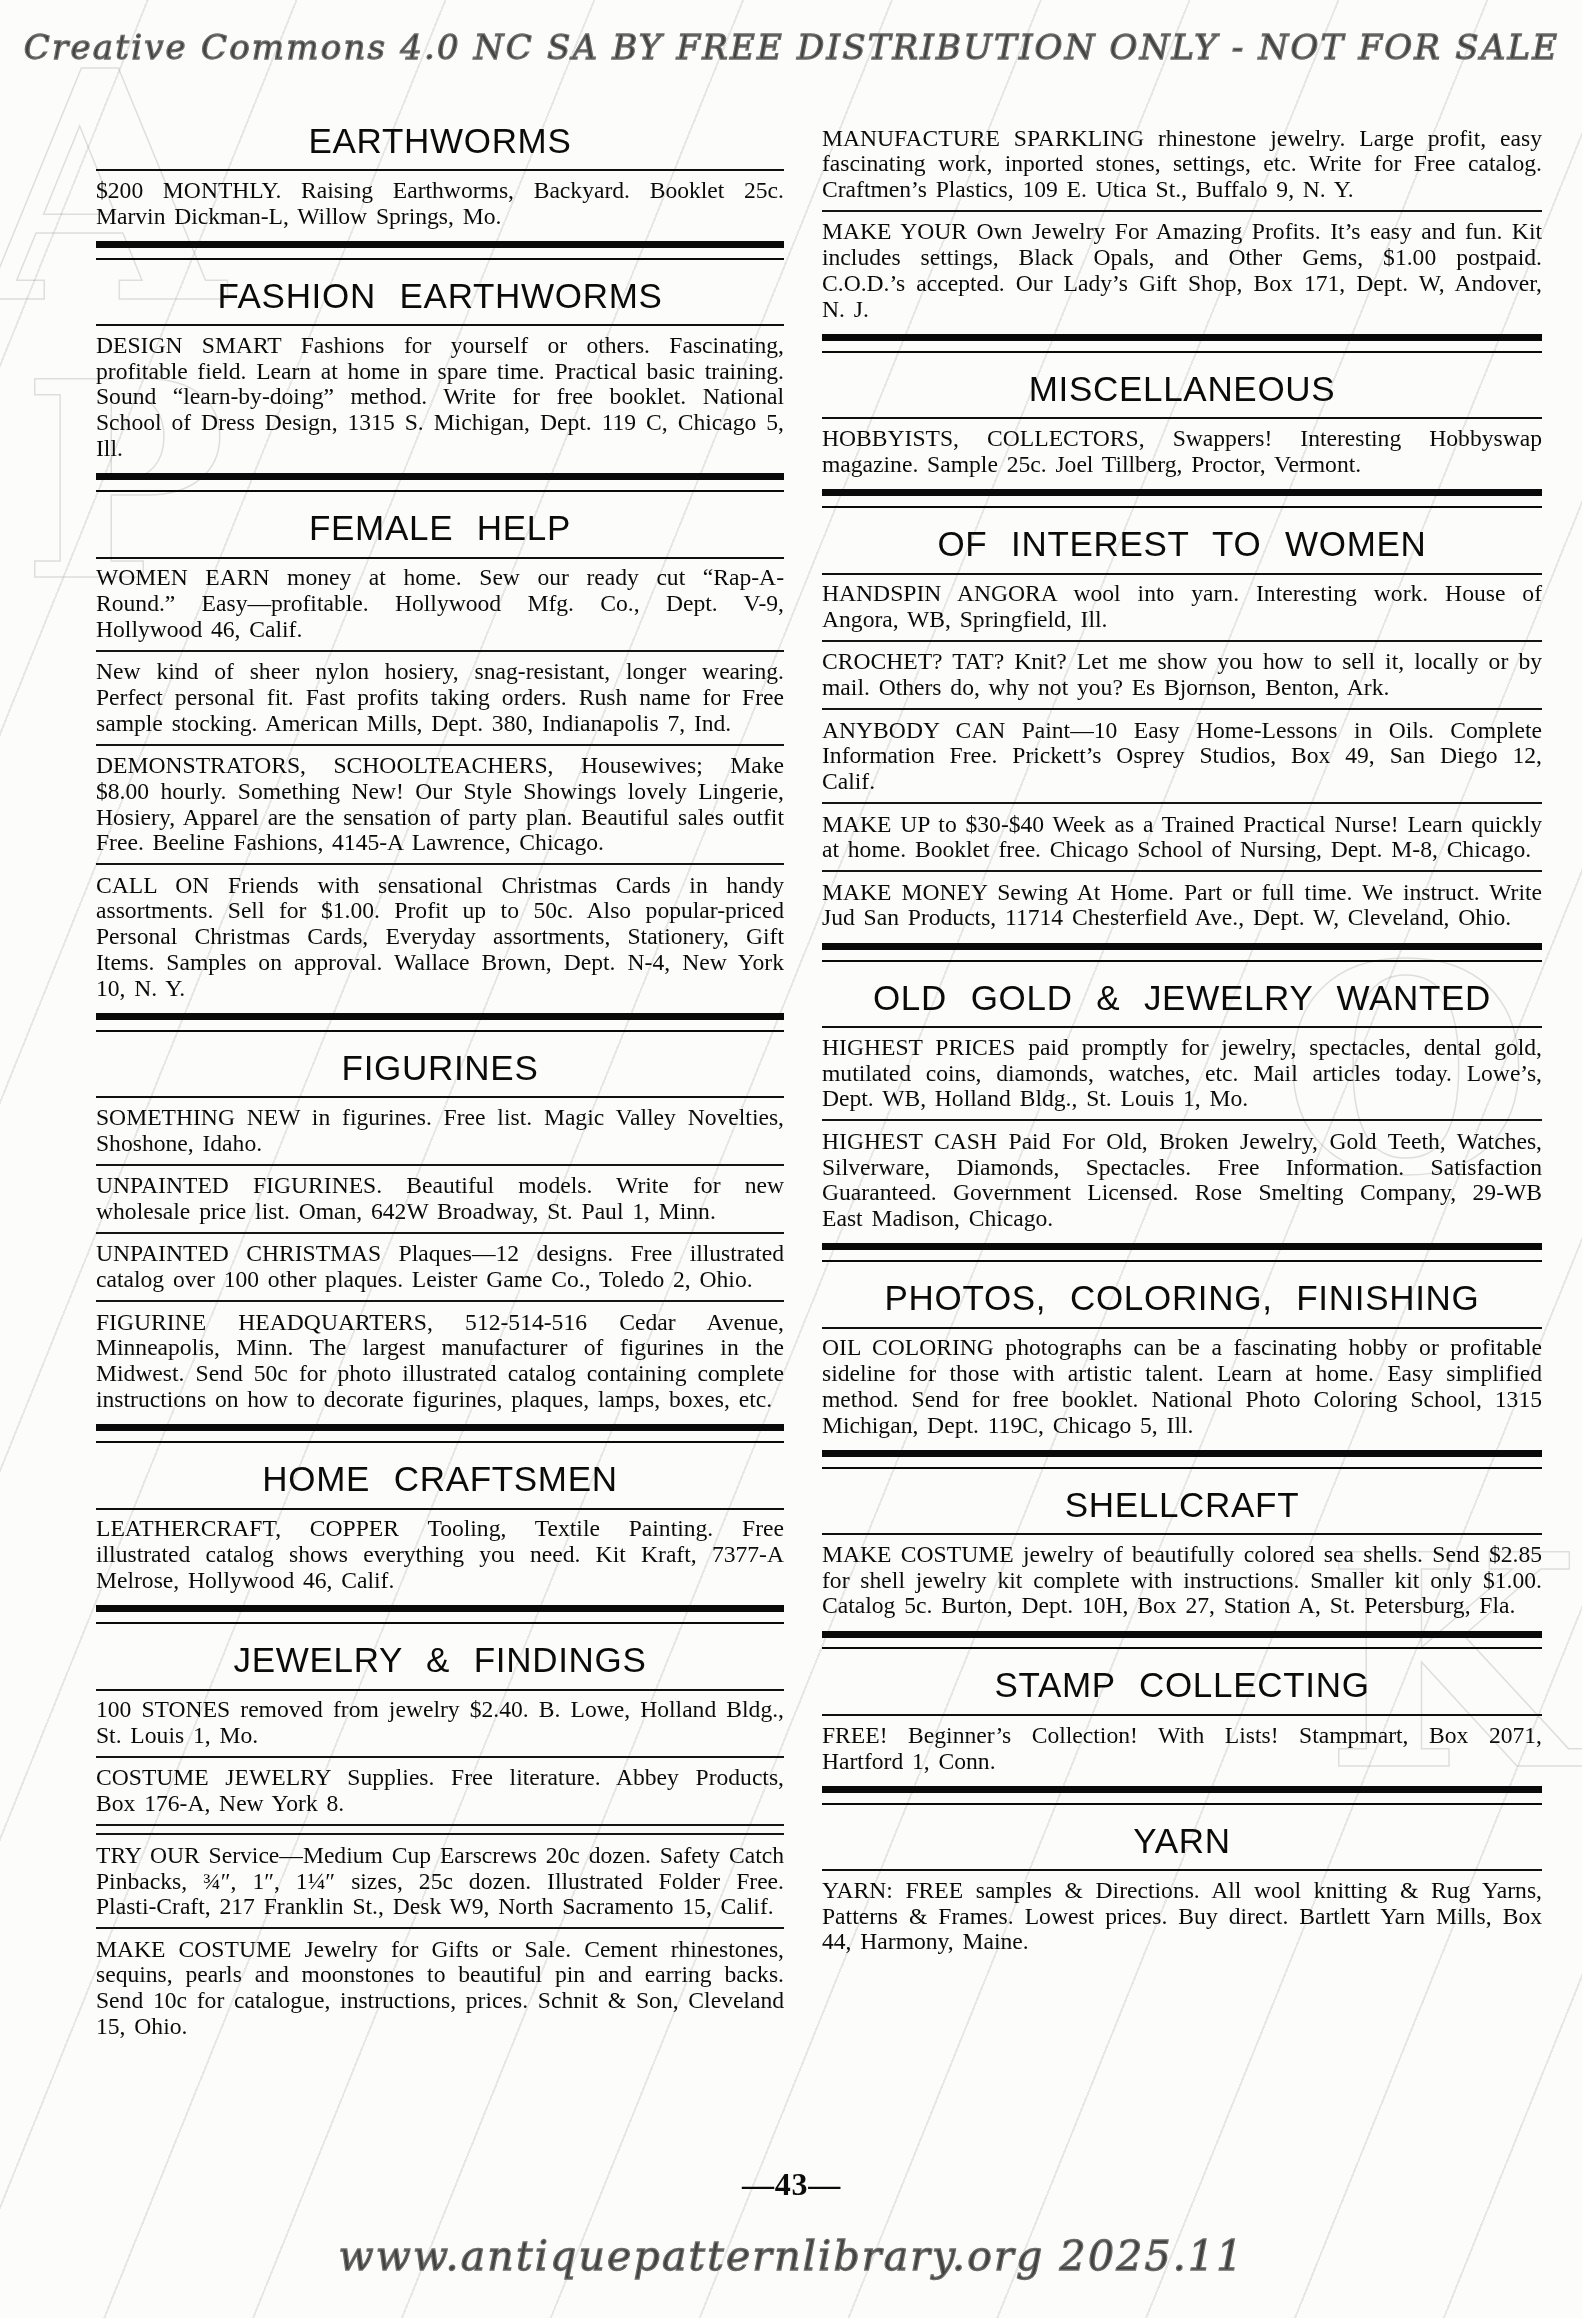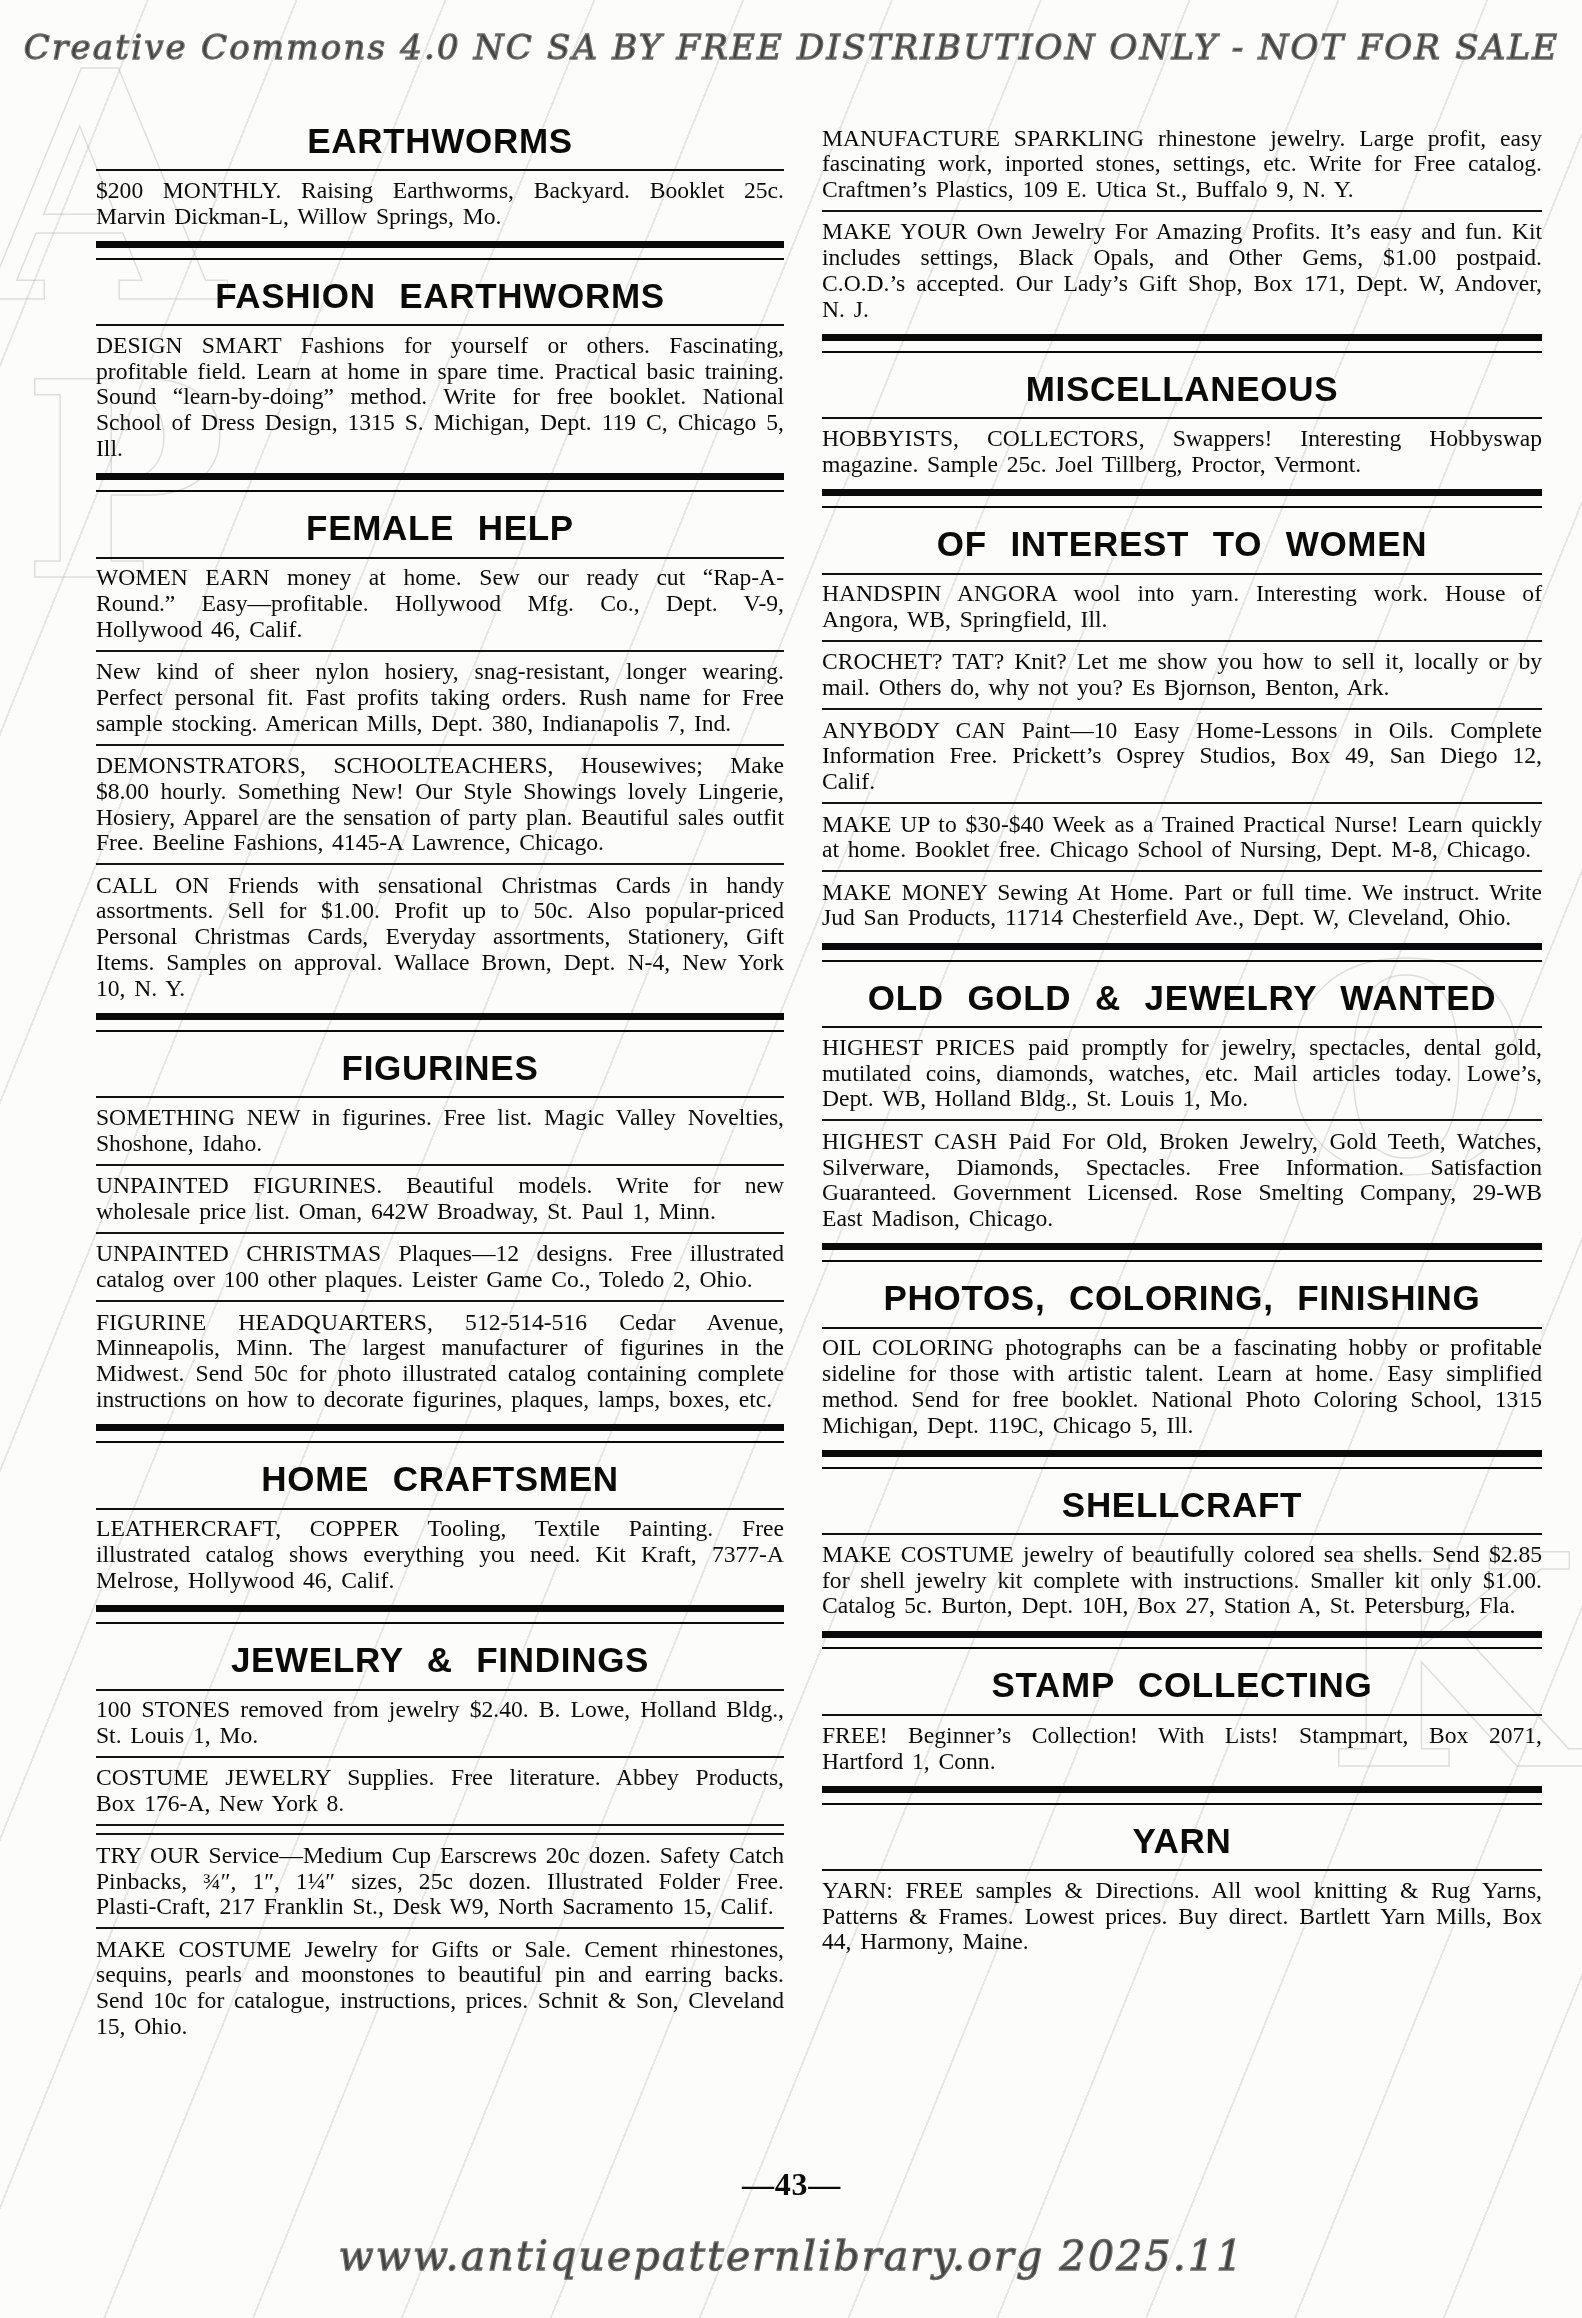--- a/index.html
+++ b/index.html
@@ -47,21 +47,21 @@
     letter-spacing:0.7px;
   }
   .columns {
     position:absolute; top:119px; left:96px; width:1446px;
     display:flex; gap:38px;
   }
   .col-left { width:688px; }
   .col-right { width:720px; }
   .sec-title {
     font-family:"Liberation Sans", sans-serif;
-    font-weight:700;
+    font-weight:400;
     font-size:35px;
     text-align:center;
     letter-spacing:0.7px;
     word-spacing:13.2px;
     margin:16px 0 8.8px 0;
   }
   .col section:first-child .sec-title { margin-top:1.5px; }
   .rule-under { border-top:2.9px solid #101010; margin:0 0 2.9px 0; }
   .ad {
     font-size:23.6px;

